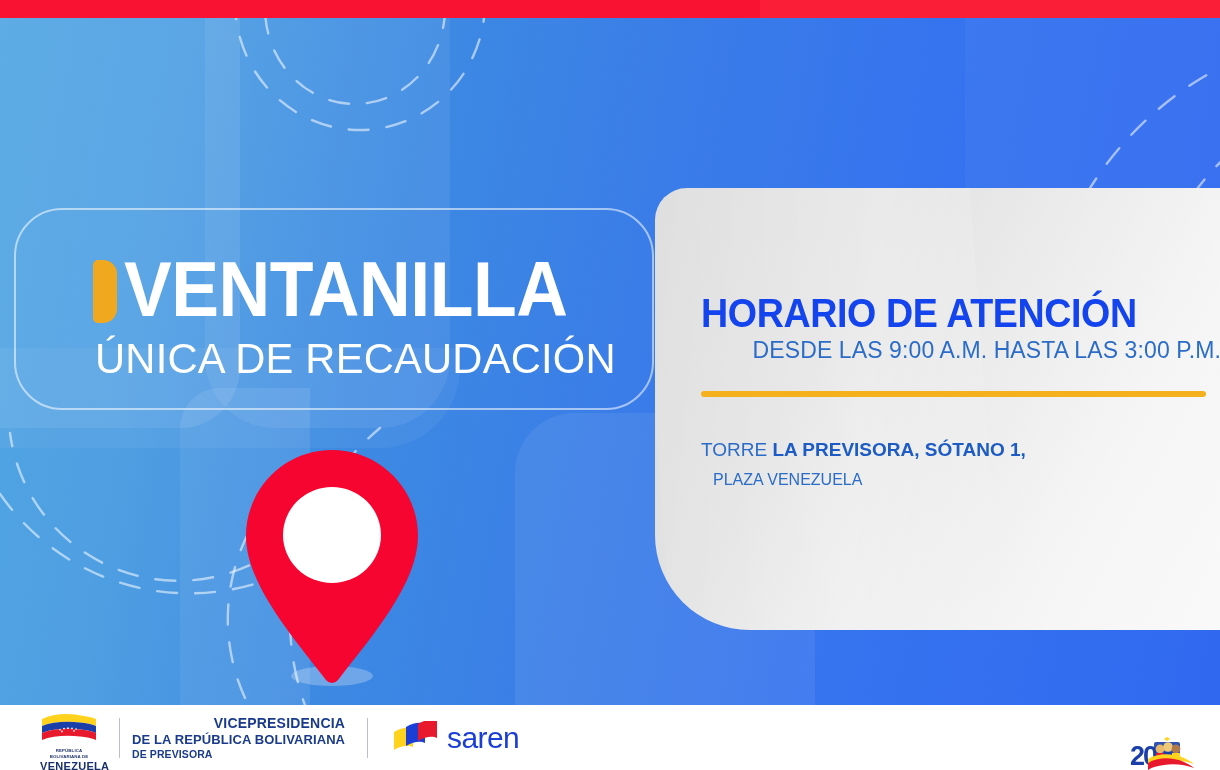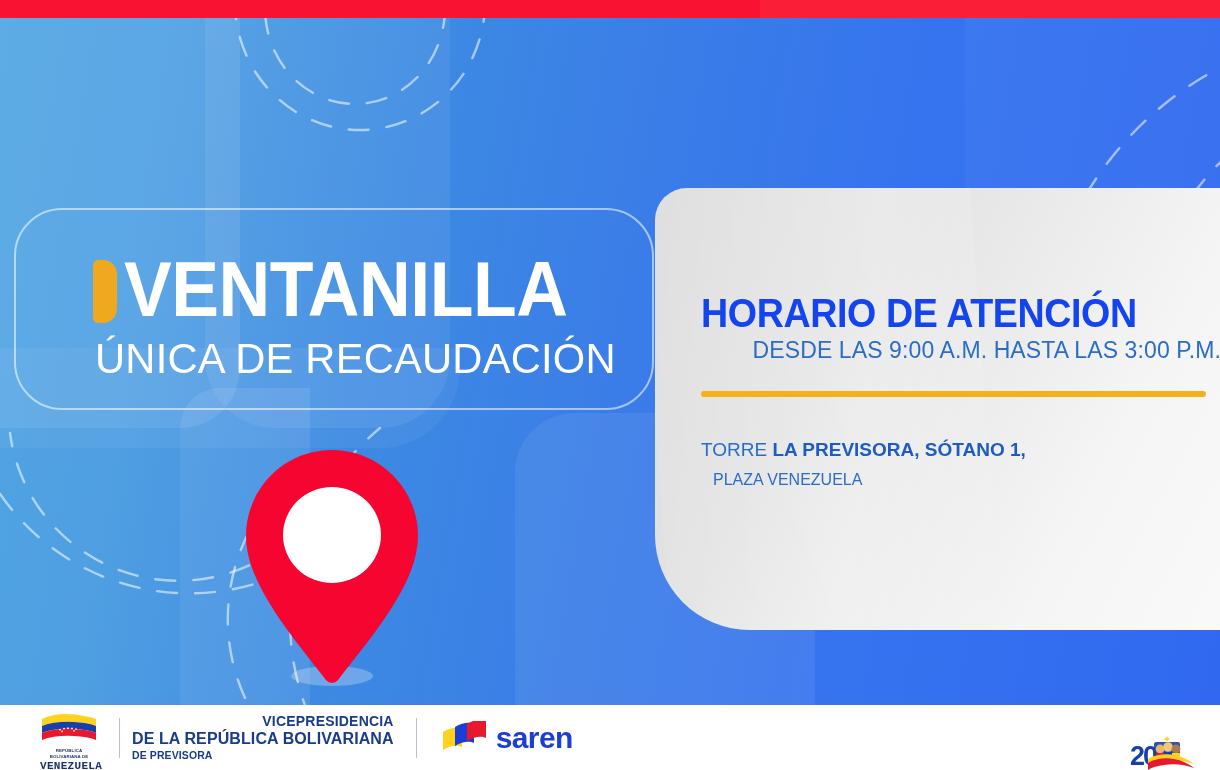--- a/index.html
+++ b/index.html
@@ -120,30 +120,29 @@
   }
   .f-left{position:absolute;left:40px;top:0;height:65px;display:flex;align-items:center;}
   .flag-logo{width:58px;height:48px;position:relative;margin-right:9px;}
   .flag-cap{
     font-size:4.4px;line-height:6px;color:#23356e;font-weight:bold;text-align:center;
     letter-spacing:0.1px;
   }
   .flag-ven{
     font-size:11px;line-height:12px;color:#1a2f6e;font-weight:bold;text-align:center;
     letter-spacing:0.3px;
-    font-family:Liberation Mono, monospace;
   }
   .vdivider{width:1px;height:40px;background:#b9bfd0;margin:0 12px;}
   .vp{line-height:1;}
   .vp1{font-size:14px;font-weight:bold;color:#1a3a8c;letter-spacing:0.2px;text-align:right;}
-  .vp2{font-size:16px;font-weight:bold;color:#1a3a8c;letter-spacing:0.1px;margin-top:3px;}
+  .vp2{font-size:13px;font-weight:bold;color:#1a3a8c;letter-spacing:0.1px;margin-top:3px;}
   .vp3{font-size:10.5px;font-weight:bold;color:#1a3a8c;letter-spacing:0.1px;margin-top:3px;}
   .saren{display:flex;align-items:center;}
   .saren-word{
-    font-size:30px;font-weight:bold;color:#1b3fd6;letter-spacing:-0.6px;margin-left:9px;
+    font-size:30px;font-weight:normal;color:#1b3fd6;letter-spacing:-0.6px;margin-left:9px;
   }
   .f-right{position:absolute;right:20px;top:0;height:65px;display:flex;align-items:center;margin-top:25px;}
   .bic{width:76px;height:52px;position:relative;}
   .bic-t1{font-size:5px;color:#1a2f6e;font-weight:bold;text-align:center;letter-spacing:0.2px;}
   .bic-t2{font-size:12px;color:#1a2f6e;font-weight:bold;text-align:center;letter-spacing:0.3px;line-height:12px;}
   .bic-t3{font-size:4px;color:#1a2f6e;font-weight:bold;text-align:center;letter-spacing:1px;}
 </style>
 </head>
 <body>
 

